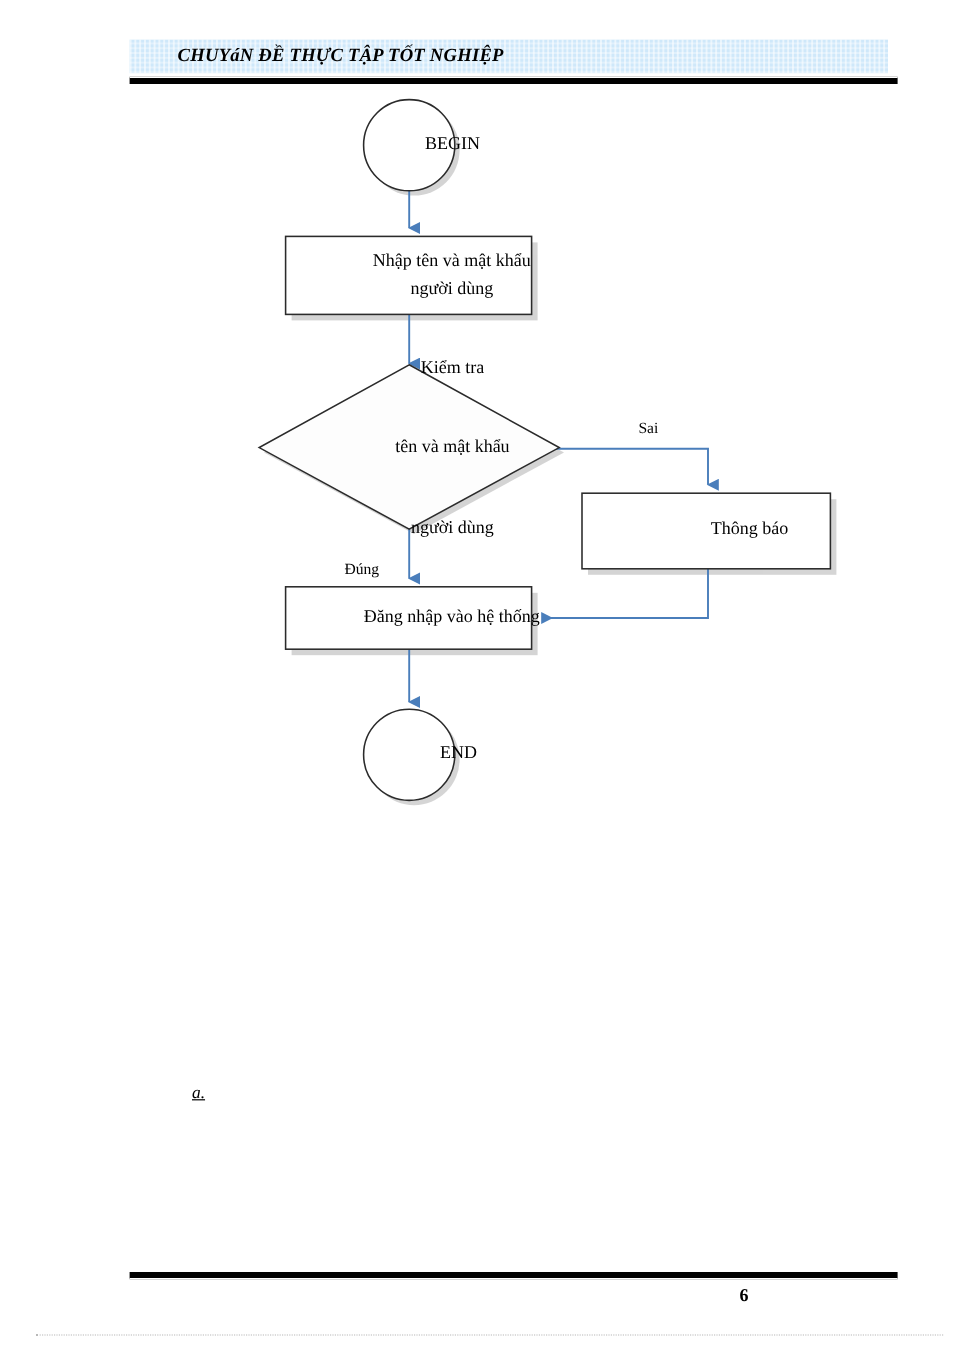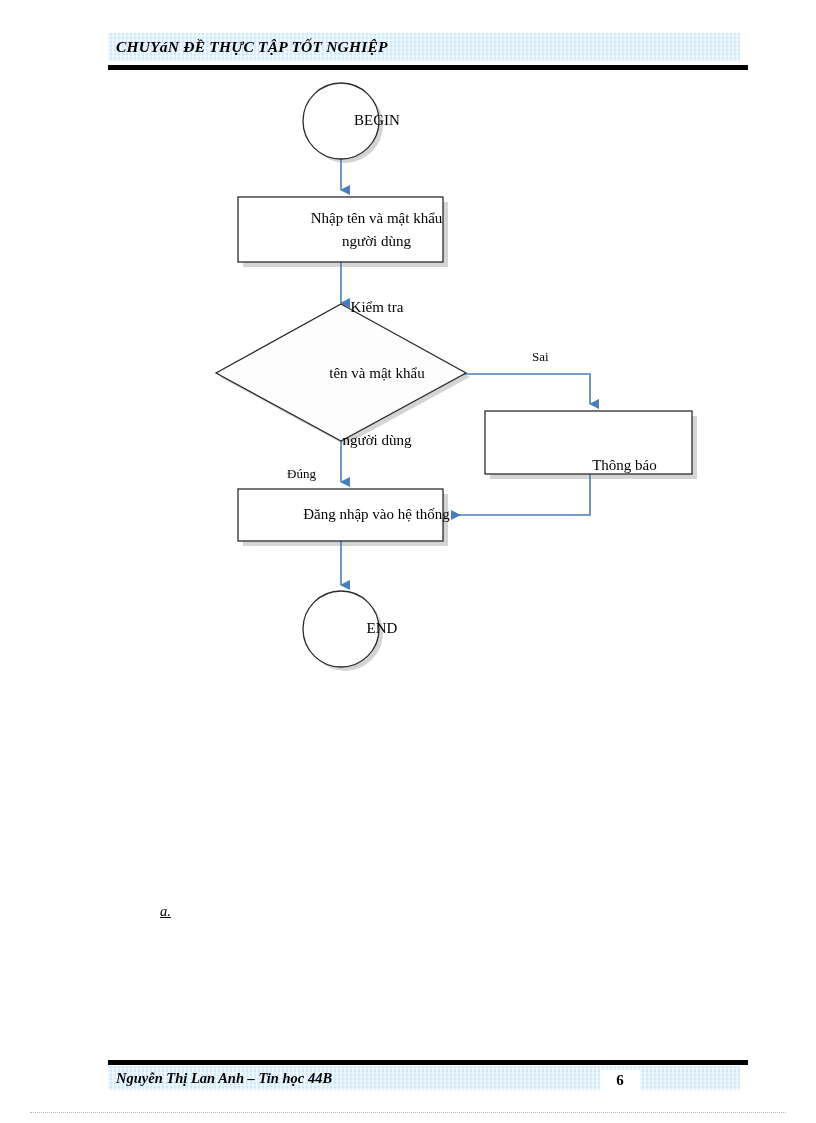--- a/index.html
+++ b/index.html
@@ -39,20 +39,21 @@
     align-items: center;
   }
   .header-title {
     font-weight: bold;
     font-style: italic;
     font-size: 15.5px;
     letter-spacing: 0.2px;
     padding-left: 8px;
     white-space: nowrap;
     color: #000;
+    margin-left: 32px;
   }
   .header-rule {
     position: absolute;
     left: 108px;
     top: 64px;
     width: 640px;
     height: 5px;
     background: #000000;
     border-top: 1px solid #ffffff;
   }
@@ -235,40 +236,37 @@
       <span>Nhập tên và mật khẩu</span>
       <span>người dùng</span>
     </div>
 
     <div class="node-label" style="left:241px; top:328px; width:200px; height:92px;gap:43px;">
       <span>Kiểm tra</span>
       <span>tên và mật khẩu</span>
       <span>người dùng</span>
     </div>
 
-    <div class="node-label" style="left:485px; top:436px; width:207px; height:60px;">
+    <div class="node-label" style="left:485px; top:412px; width:207px; height:60px;">
       <span>Thông báo</span>
     </div>
 
     <div class="node-label" style="left:238px; top:490px; width:205px; height:50px;">
       <span>Đăng nhập vào hệ thống</span>
     </div>
 
     <div class="node-label" style="left:303px; top:609px; width:86px; height:40px;">
       <span>END</span>
     </div>
 
     <div class="edge-label" style="left:287px; top:450px;margin-top:16px;">Đúng</div>
     <div class="edge-label" style="left:504px; top:349px;margin-left:28px;">Sai</div>
   </div>
 
   <div class="caption">
     <span class="caption-marker">a.</span>
   </div>
 
   <div class="footer-rule"></div>
-  <div class="footer-band">
-    <span class="footer-text">Nguyễn Thị Lan Anh – Tin học 44B</span>
-  </div>
   <div class="footer-page">6</div>
 
   <div class="page-edge"></div>
 </div>
 
 </body></html>

